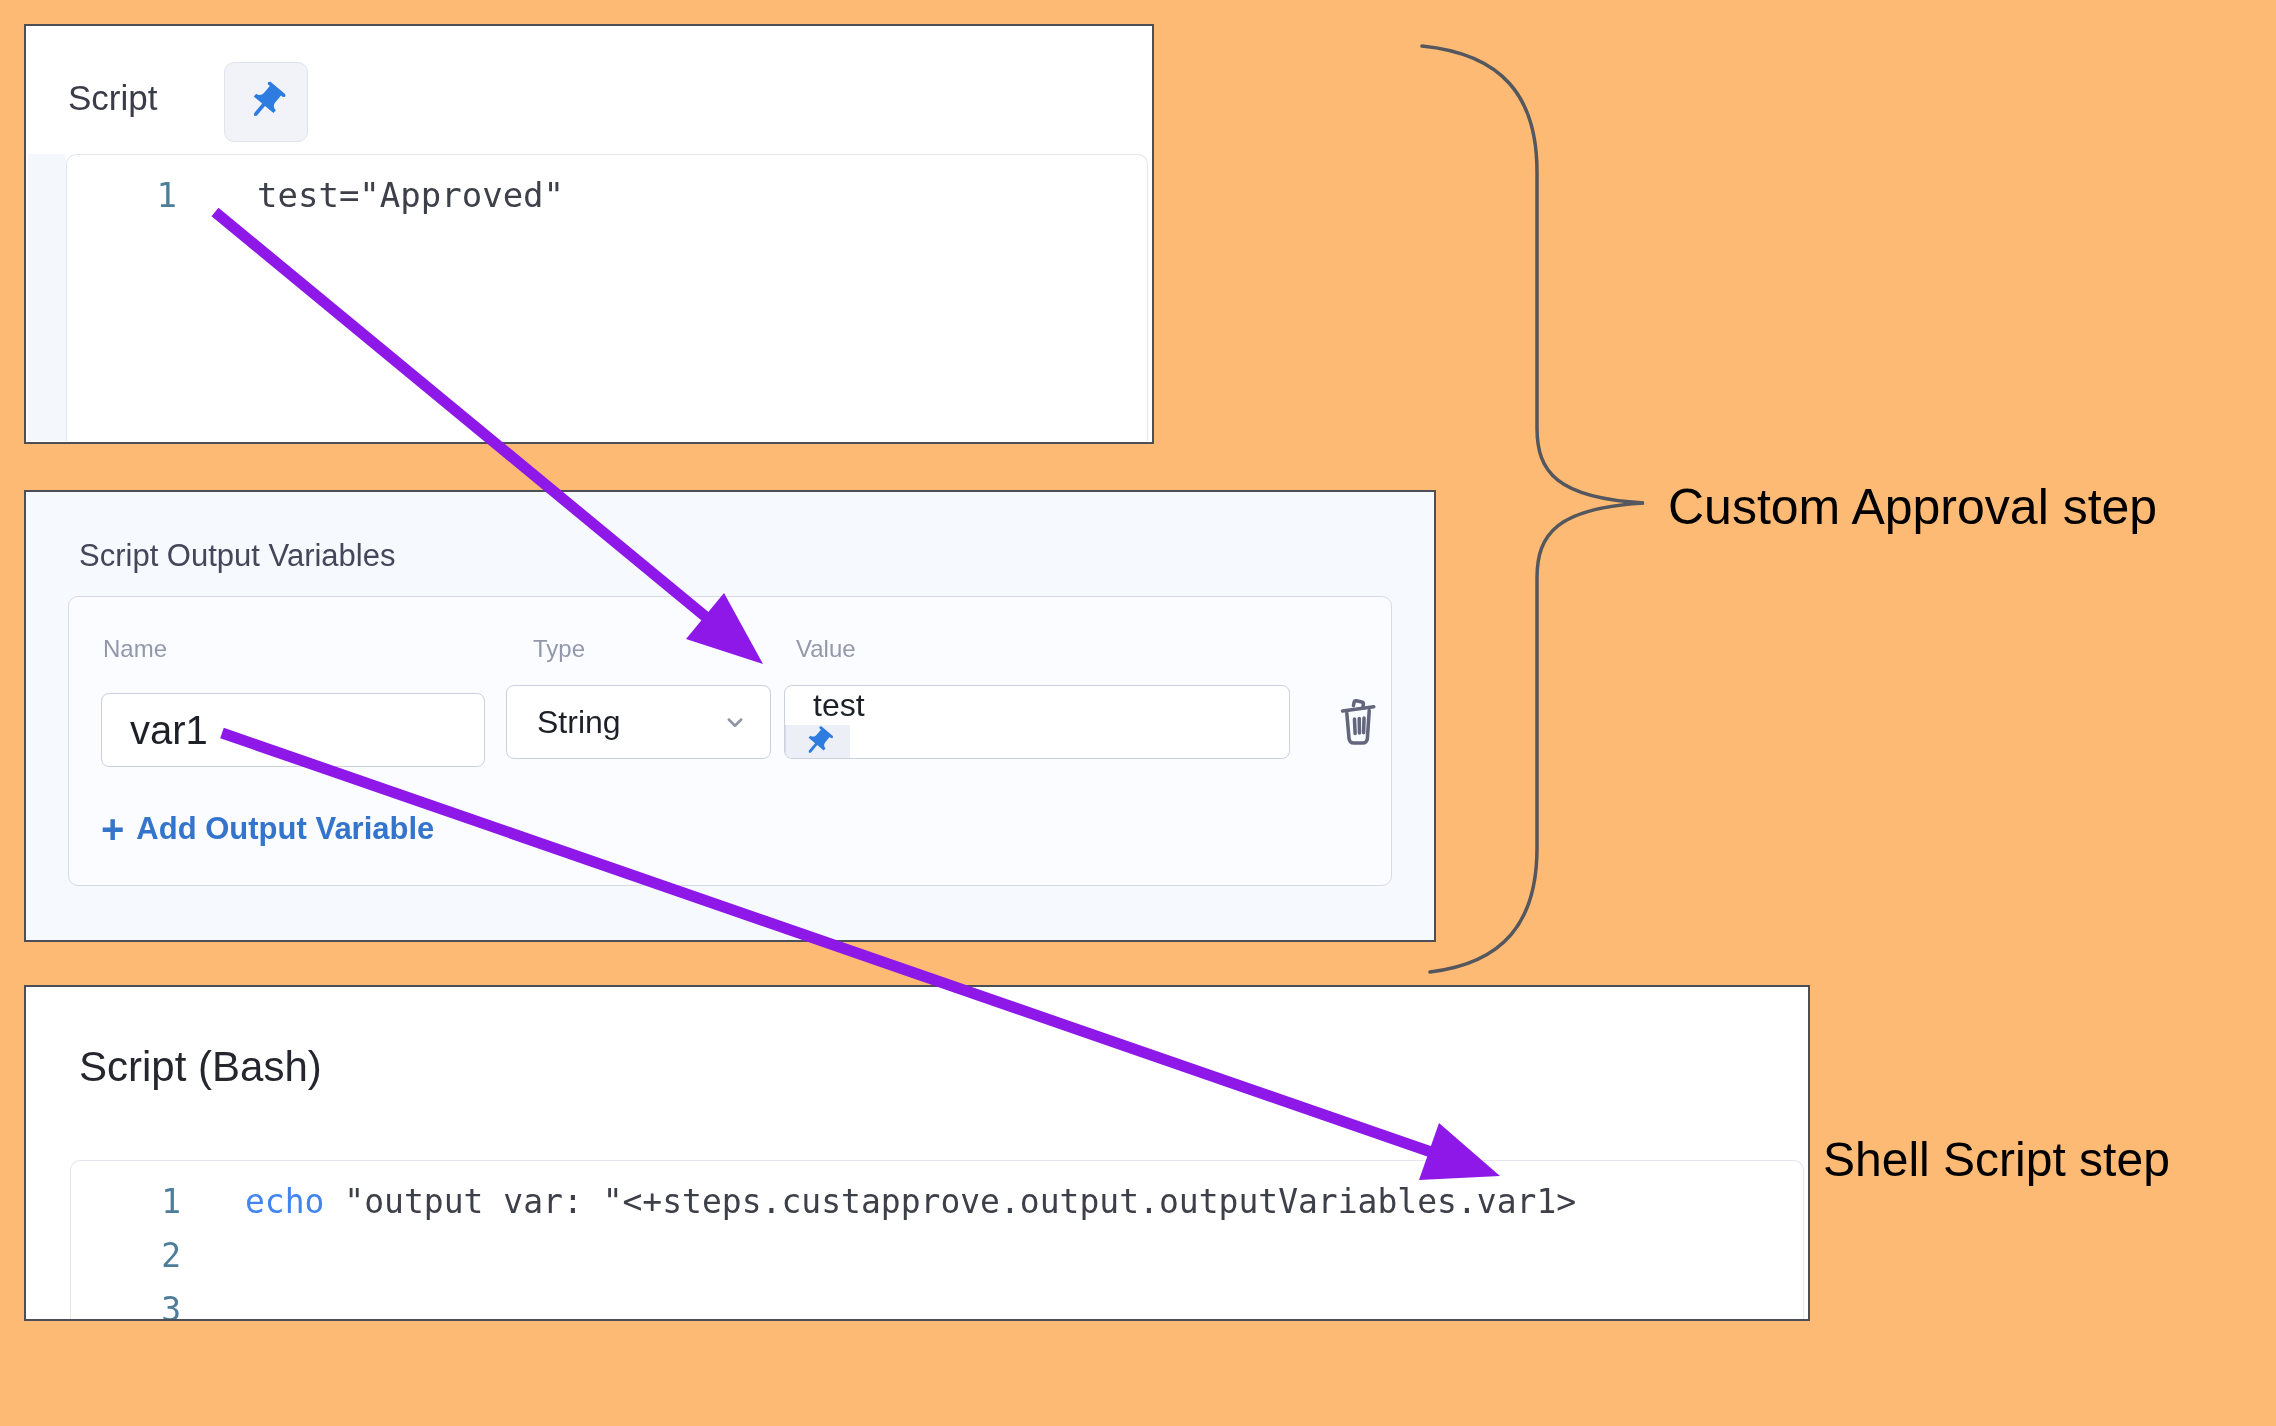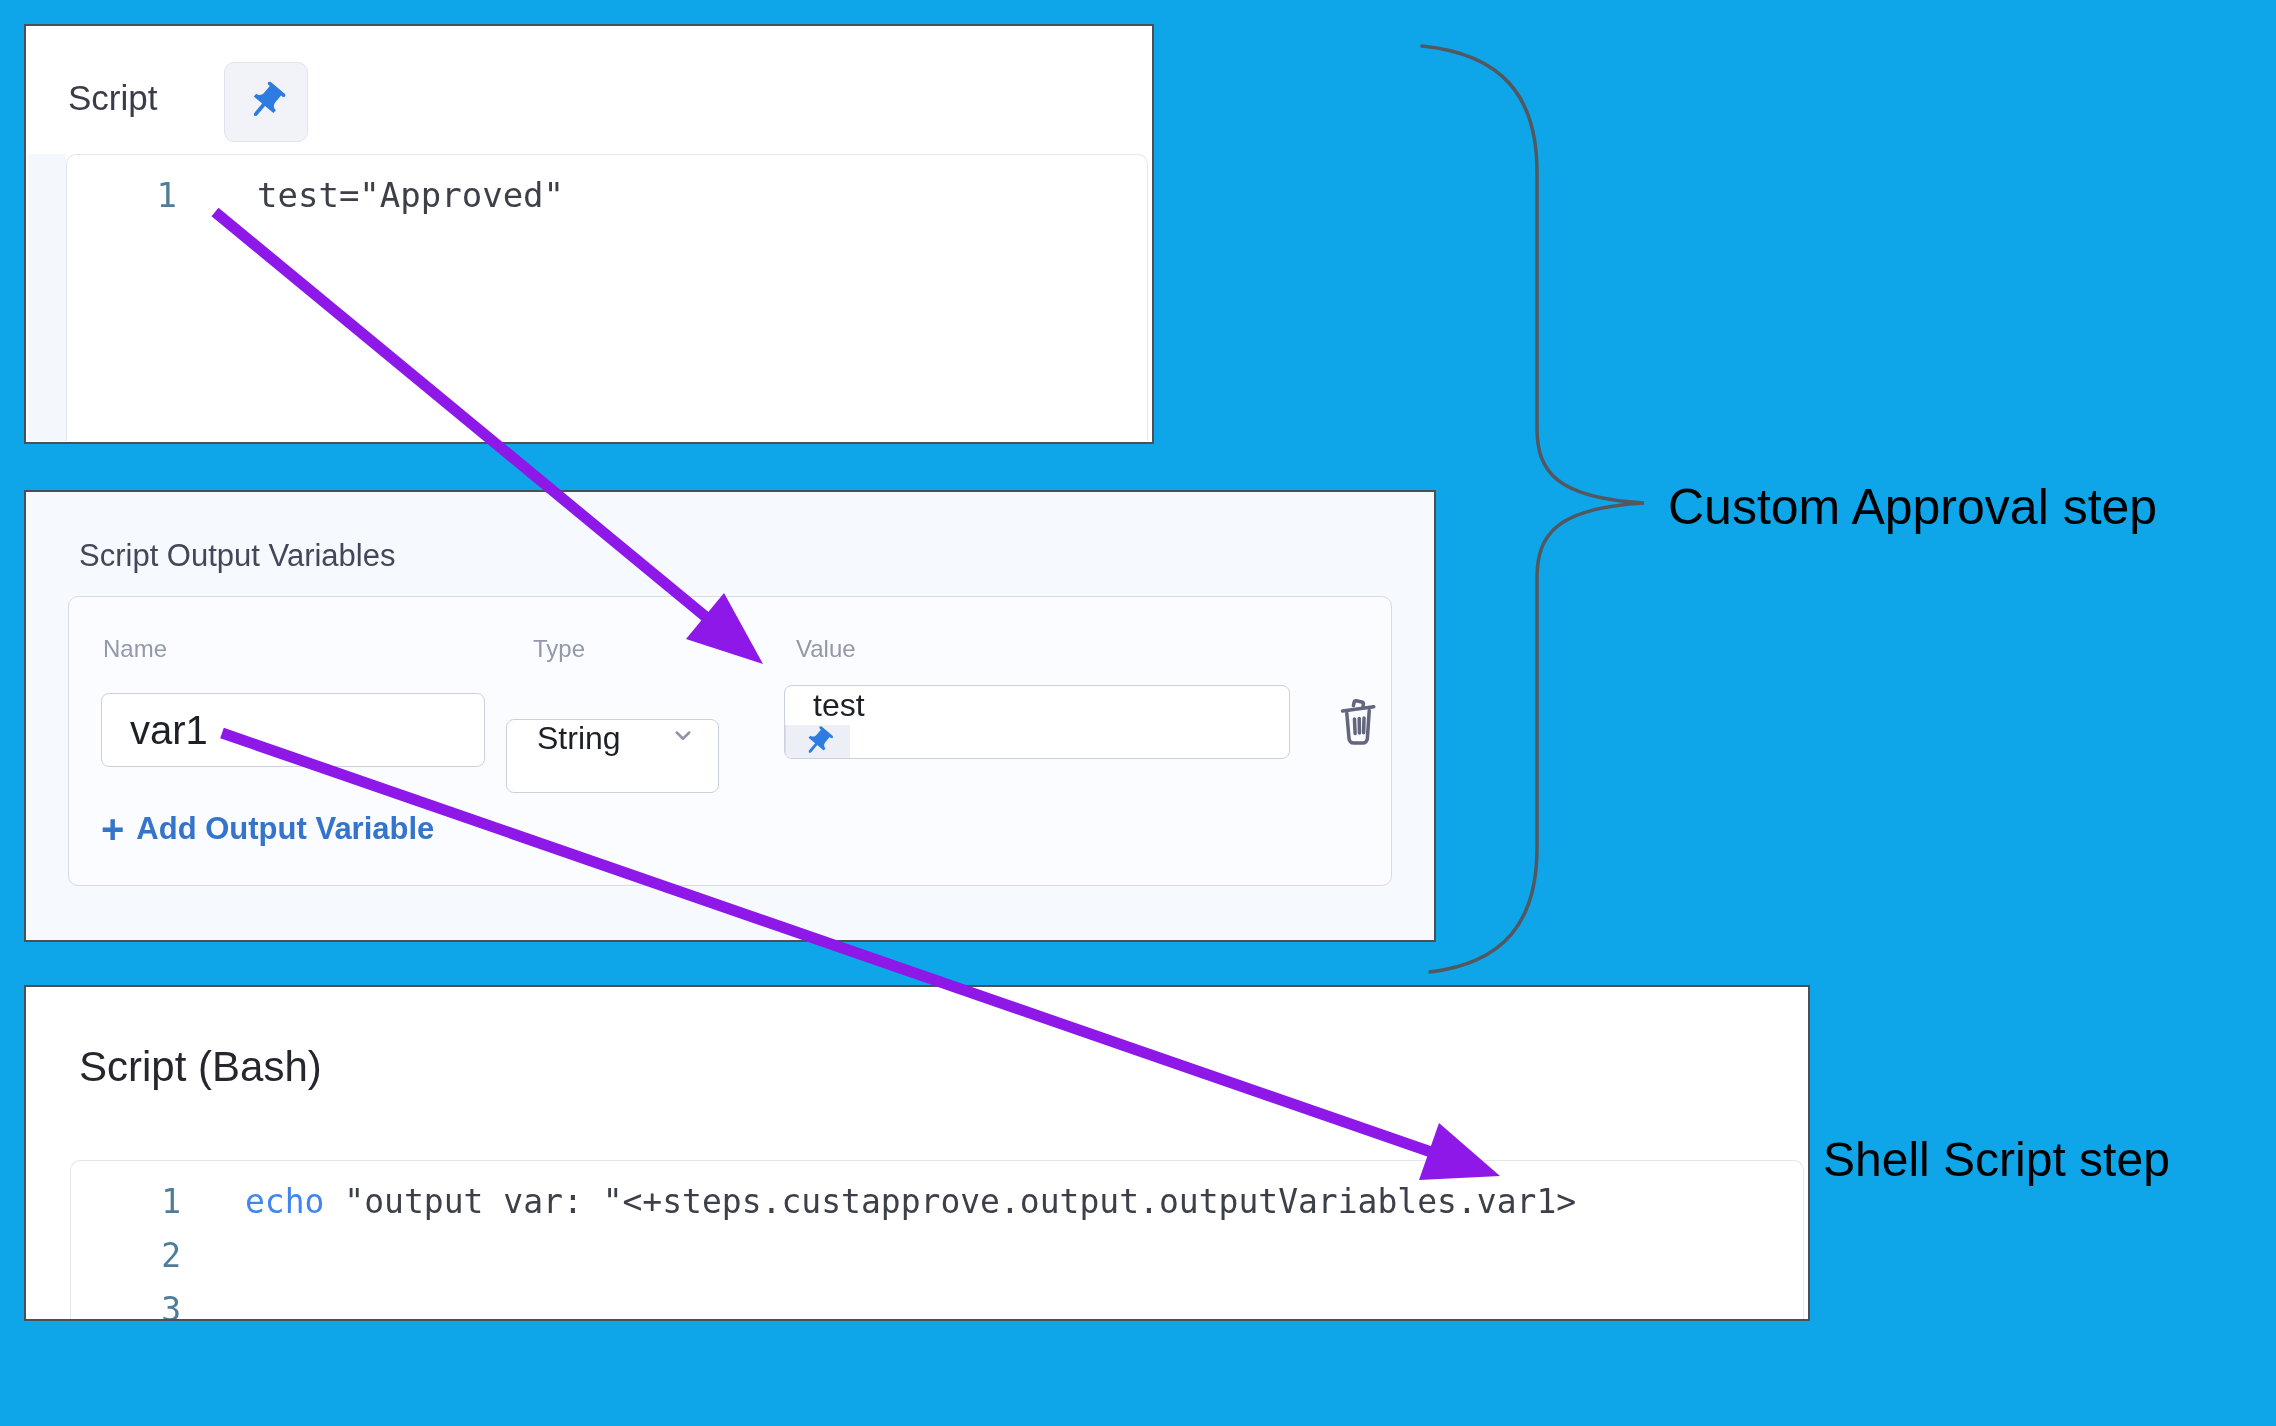--- a/index.html
+++ b/index.html
@@ -9,21 +9,21 @@
     --ln-teal:#4e7d99;
     --kw-blue:#4186f0;
     --brace-gray:#54575e;
     --panel-border:#4c4f56;
     --editor-border:#e3e6ef;
     --input-border:#ccd0dd;
     --label-gray:#9398ab;
     --code-dark:#3d4049;
   }
   html,body{margin:0;padding:0;background:#fff;}
-  .canvas{position:relative;width:2276px;height:1426px;background:#0ea5e9;overflow:hidden;
+  .canvas{position:relative;width:2276px;height:1426px;background:#fdba74;overflow:hidden;
           font-family:"Liberation Sans",sans-serif;}
   .panel{position:absolute;box-sizing:border-box;border:2.5px solid var(--panel-border);}
   
   .panel1{left:24px;top:24px;width:1130px;height:420px;background:#fff;}
   .p1-title{position:absolute;left:42px;top:52px;font-size:35px;font-weight:500;color:#3a3d49;}
   .pin-btn{position:absolute;left:198px;top:36px;width:84px;height:80px;border-radius:10px;
            background:#f1f3f9;border:1.5px solid #e1e3ed;display:flex;align-items:center;
            justify-content:center;cursor:pointer;padding:0;}
   .strip1{position:absolute;left:2px;top:128px;width:38px;height:287px;background:#f4f8fc;}
   .editor{position:absolute;box-sizing:border-box;background:#fff;
@@ -41,23 +41,23 @@
   .panel2{left:24px;top:490px;width:1412px;height:452px;background:#f6f9fd;}
   .p2-title{position:absolute;left:53px;top:38px;font-size:31px;color:#444759;margin-top:8px;}
   .card{position:absolute;left:42px;top:104px;width:1324px;height:290px;box-sizing:border-box;
         border:1.5px solid #d8dbe7;border-radius:10px;background:#fafcff;}
   .col-label{position:absolute;top:38px;font-size:24px;color:var(--label-gray);}
   .lbl-name{left:34px;} .lbl-type{left:464px;} .lbl-value{left:727px;}
   .txt-input{position:absolute;top:96px;height:74px;box-sizing:border-box;border:1.5px solid var(--input-border);
         border-radius:8px;background:#fff;font-size:40px;color:#1d2027;
         font-family:"Liberation Sans",sans-serif;padding:0 0 0 28px;outline:none;}
   .in-name{left:32px;width:384px;}
-  .select{position:absolute;left:437px;top:88px;width:213px;height:74px;box-sizing:border-box;
+  .select{position:absolute;left:437px;top:88px;width:265px;height:74px;box-sizing:border-box;
           border:1.5px solid var(--input-border);border-radius:8px;background:#fff;
-          display:flex;align-items:flex-start;cursor:pointer;margin-top:34px;}
+          display:flex;align-items:center;cursor:pointer;}
   .select-text{margin-left:30px;font-size:32px;color:#1d2027;flex:1;}
   .select .chev{margin-right:20px;}
   .value-group{position:absolute;left:715px;top:88px;width:506px;height:74px;box-sizing:border-box;
           border:1.5px solid var(--input-border);border-radius:8px;background:#fff;
           display:flex;overflow:hidden;flex-direction:column;}
   .value-group input{flex:1;border:none;background:transparent;font-size:32px;color:#1d2027;
           font-family:"Liberation Sans",sans-serif;padding-left:28px;outline:none;min-width:0;}
   .pin-seg{width:64px;flex:none;background:#edeff7;border-left:1.5px solid #d9dbe6;
           display:flex;align-items:center;justify-content:center;cursor:pointer;}
   .trash-btn{position:absolute;left:1262px;top:94px;width:54px;height:60px;background:none;border:none;

